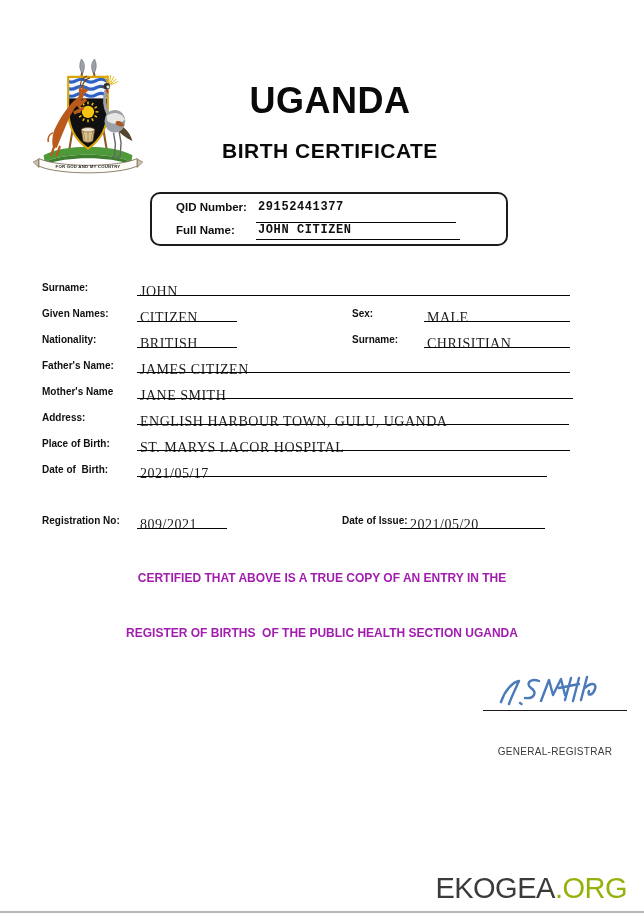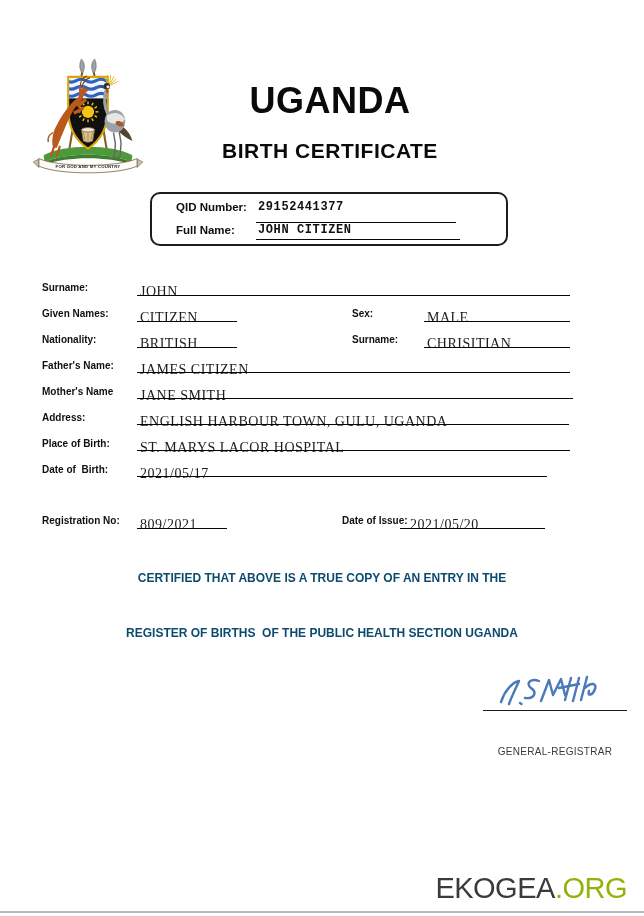--- a/index.html
+++ b/index.html
@@ -15,21 +15,21 @@
          border:2px solid #1c1c1c;border-radius:10px;padding-left:8px;}
   .blabel{position:absolute;font-size:11.5px;font-weight:bold;color:#0e0e0e;white-space:pre;}
   .bvalue{position:absolute;font-family:"Liberation Mono","DejaVu Sans Mono",monospace;
          font-size:12px;font-weight:bold;letter-spacing:0.6px;color:#101010;white-space:pre;}
   .bline{position:absolute;height:0;border-bottom:1.6px solid #060606;}
   .flabel{position:absolute;font-size:10px;font-weight:bold;color:#101010;white-space:pre;}
   .fvalue{position:absolute;font-family:Liberation Serif, serif;
          font-size:14px;letter-spacing:0.5px;color:#1d1d1d;white-space:pre;}
   .fline{position:absolute;height:0;border-bottom:1.5px solid #060606;}
   .cert{position:absolute;left:20px;width:604px;text-align:center;font-size:12px;
-         font-weight:bold;color:#0c4a6e;white-space:pre;}
+         font-weight:bold;color:#a21caf;white-space:pre;}
   .cert1{top:571px;}
   .cert2{top:626px;}
   .signature{position:absolute;left:493px;top:668px;width:124px;height:42px;}
   .sig-line{position:absolute;left:483px;top:710px;width:144px;height:0;
          border-bottom:1.5px solid #1a1a1a;}
   .sig-title{position:absolute;left:478px;top:715px;width:154px;text-align:center;
          font-size:10px;color:#3a3a3a;letter-spacing:0.3px;margin-top:31px;}
   .brand{position:absolute;right:17px;top:872px;font-size:29px;font-weight:400;
          letter-spacing:-0.5px;color:#3b3b3a;}
   .brand .suffix{color:#93b30b;}

